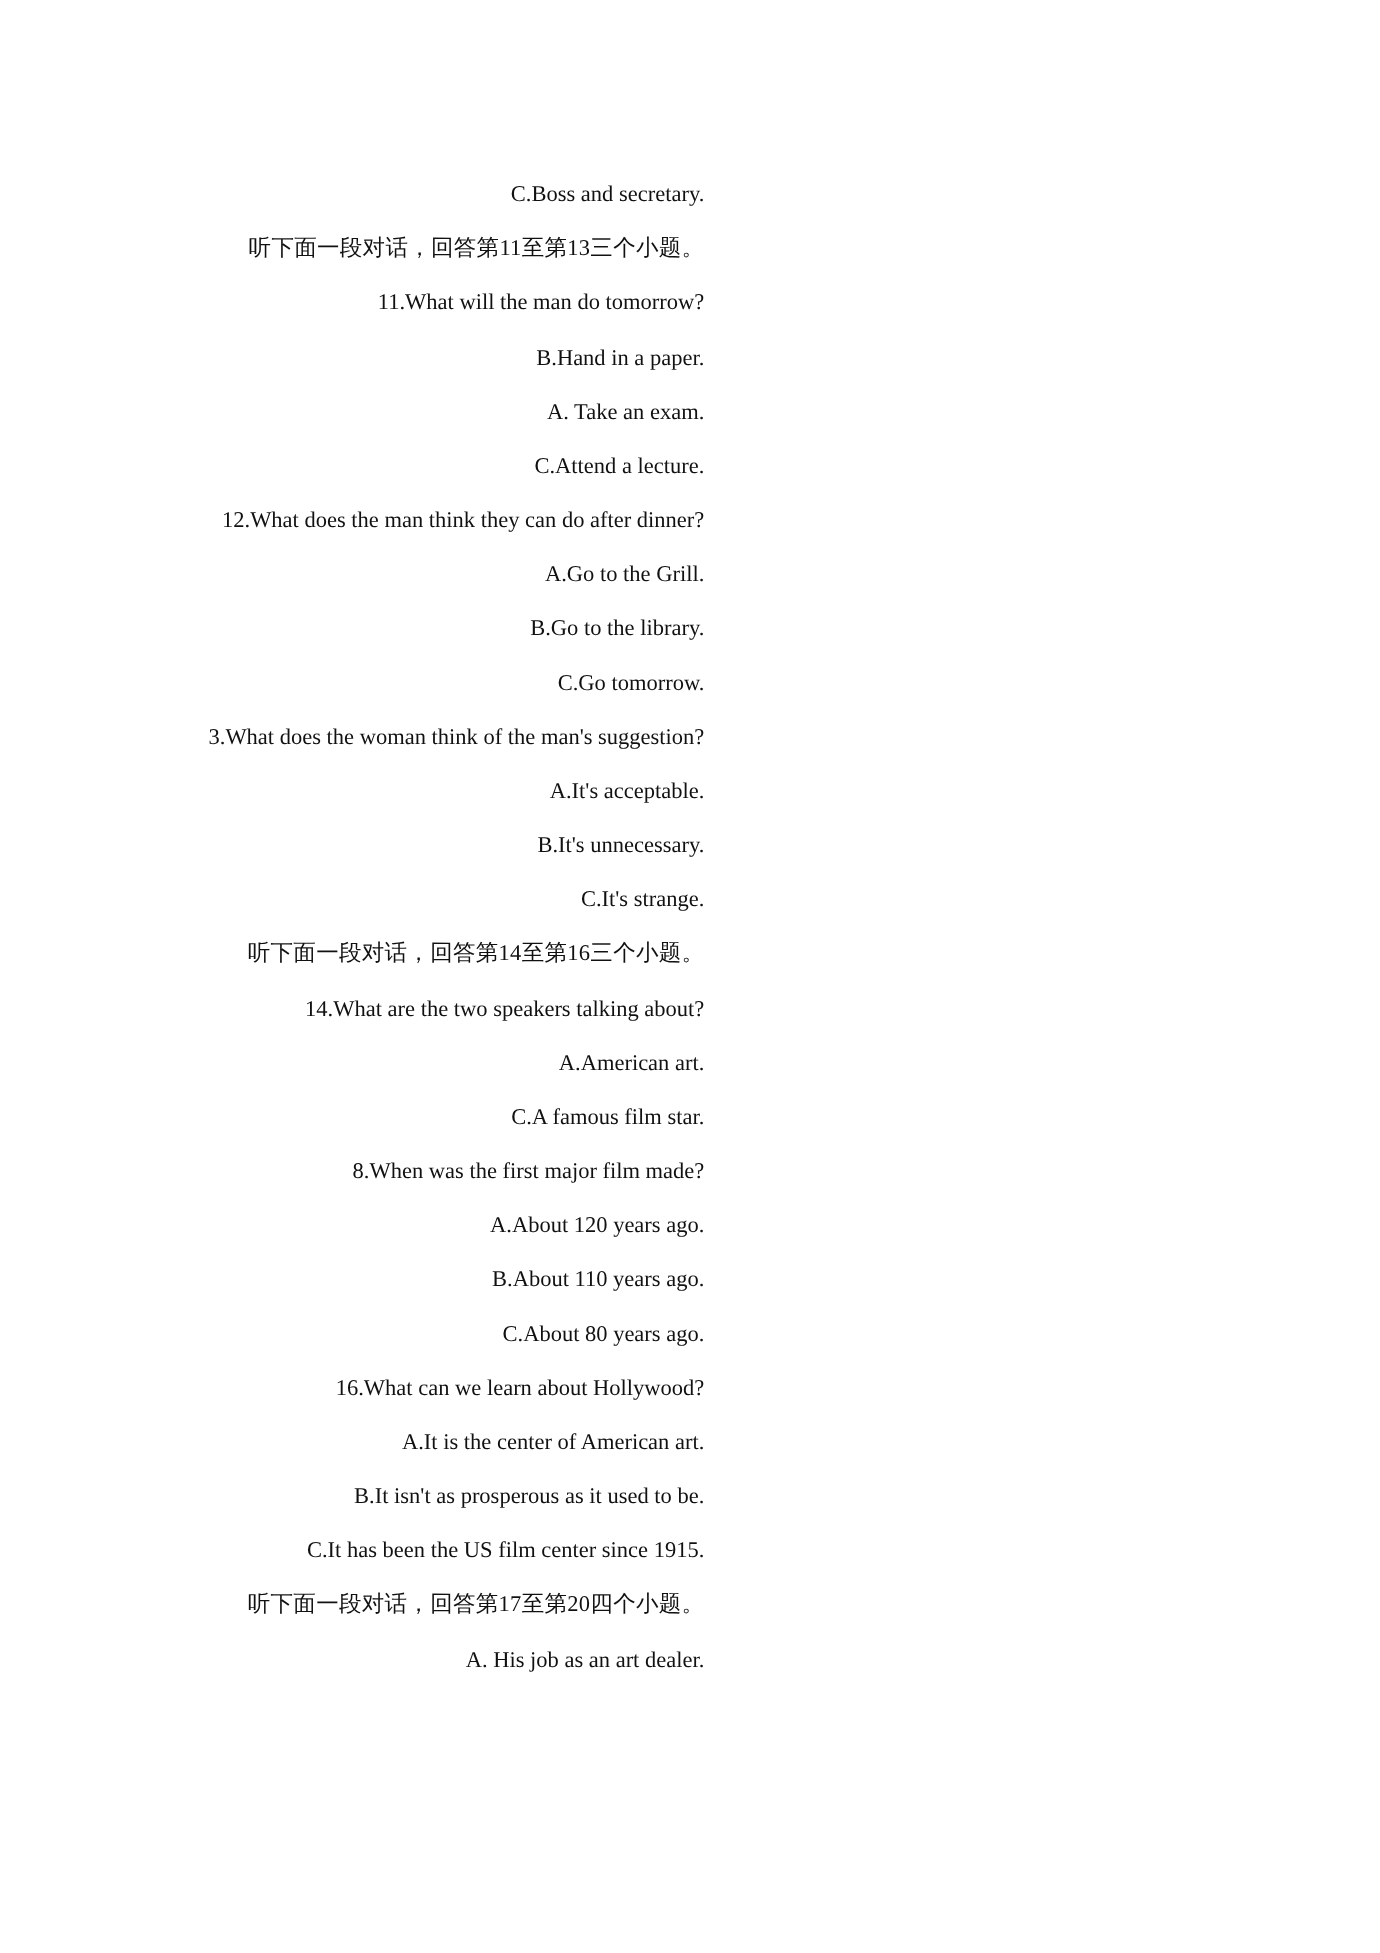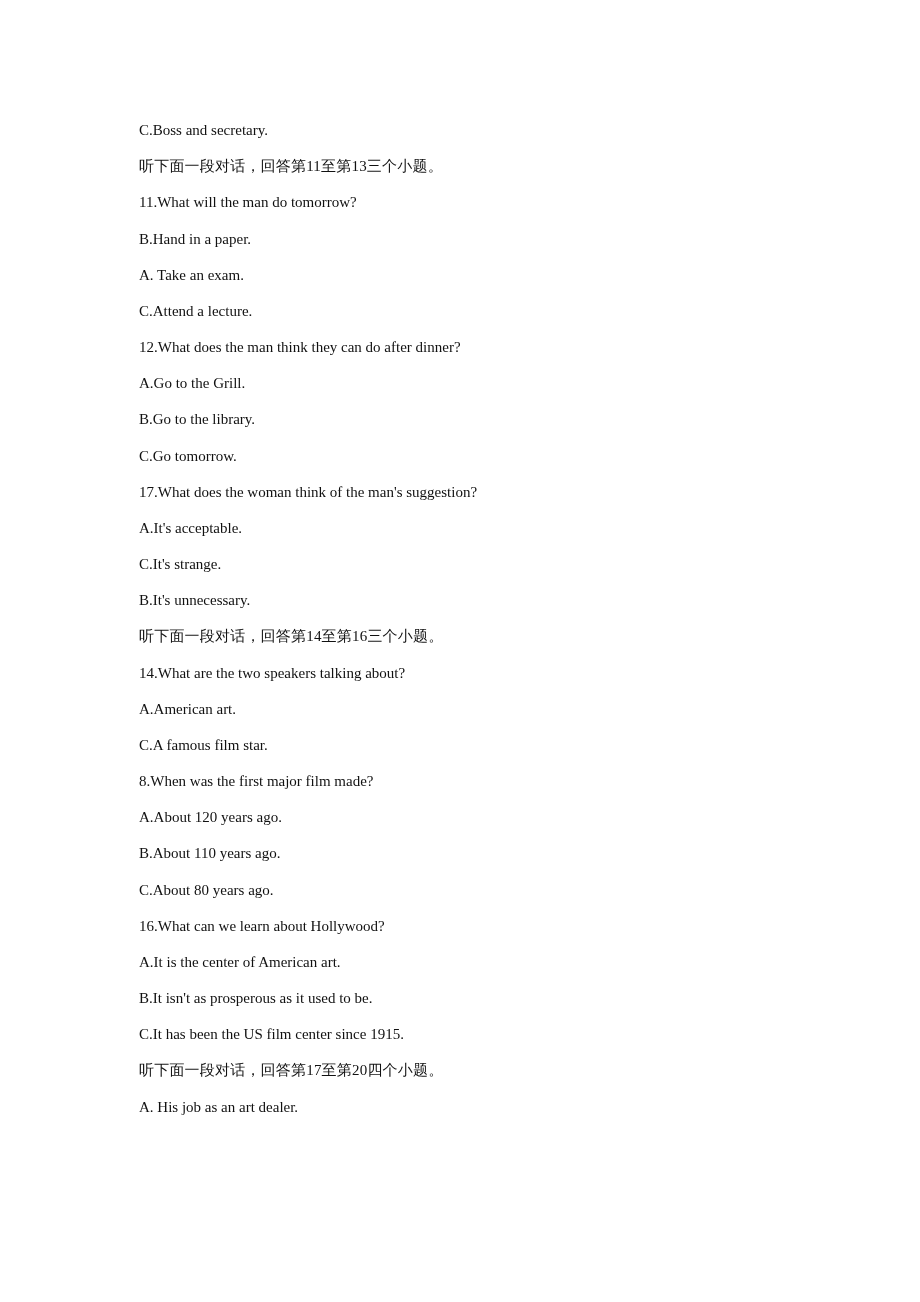--- a/index.html
+++ b/index.html
@@ -1,17 +1,17 @@
 <!DOCTYPE html>
 <html><head>
 <meta charset="utf-8">
 <style>
   html, body { margin: 0; padding: 0; background: #ffffff; }
   body { width: 920px; height: 1302px; position: relative; overflow: hidden; }
-  .page { position: absolute; left: 0; top: 0; width: 920px; height: 1276px; background: #fff; }
+  .page { position: absolute; left: 0; top: 0; width: 920px; height: 1276px; background: #fff; text-align: right; }
   .lines { position: absolute; left: 139px; top: 119px; }
   .line {
     font-family: "Liberation Serif", "DejaVu Serif", serif;
     font-size: 15px;
     color: #111;
     height: 36.18px;
     line-height: 22px;
     white-space: nowrap;
   }
   .line.cn { letter-spacing: 0.2px; }
@@ -24,24 +24,24 @@
     <div class="line">C.Boss and secretary.</div>
     <div class="line cn">听下面一段对话，回答第11至第13三个小题。</div>
     <div class="line">11.What will the man do tomorrow?</div>
     <div class="line">B.Hand in a paper.</div>
     <div class="line">A. Take an exam.</div>
     <div class="line">C.Attend a lecture.</div>
     <div class="line">12.What does the man think they can do after dinner?</div>
     <div class="line">A.Go to the Grill.</div>
     <div class="line">B.Go to the library.</div>
     <div class="line">C.Go tomorrow.</div>
-    <div class="line">17.What does the woman think of the man's suggestion?</div>
+    <div class="line">3.What does the woman think of the man's suggestion?</div>
     <div class="line">A.It's acceptable.</div>
+    <div class="line">B.It's unnecessary.</div>
     <div class="line">C.It's strange.</div>
-    <div class="line">B.It's unnecessary.</div>
     <div class="line cn">听下面一段对话，回答第14至第16三个小题。</div>
     <div class="line">14.What are the two speakers talking about?</div>
     <div class="line">A.American art.</div>
     <div class="line">C.A famous film star.</div>
     <div class="line">8.When was the first major film made?</div>
     <div class="line">A.About 120 years ago.</div>
     <div class="line">B.About 110 years ago.</div>
     <div class="line">C.About 80 years ago.</div>
     <div class="line">16.What can we learn about Hollywood?</div>
     <div class="line">A.It is the center of American art.</div>

